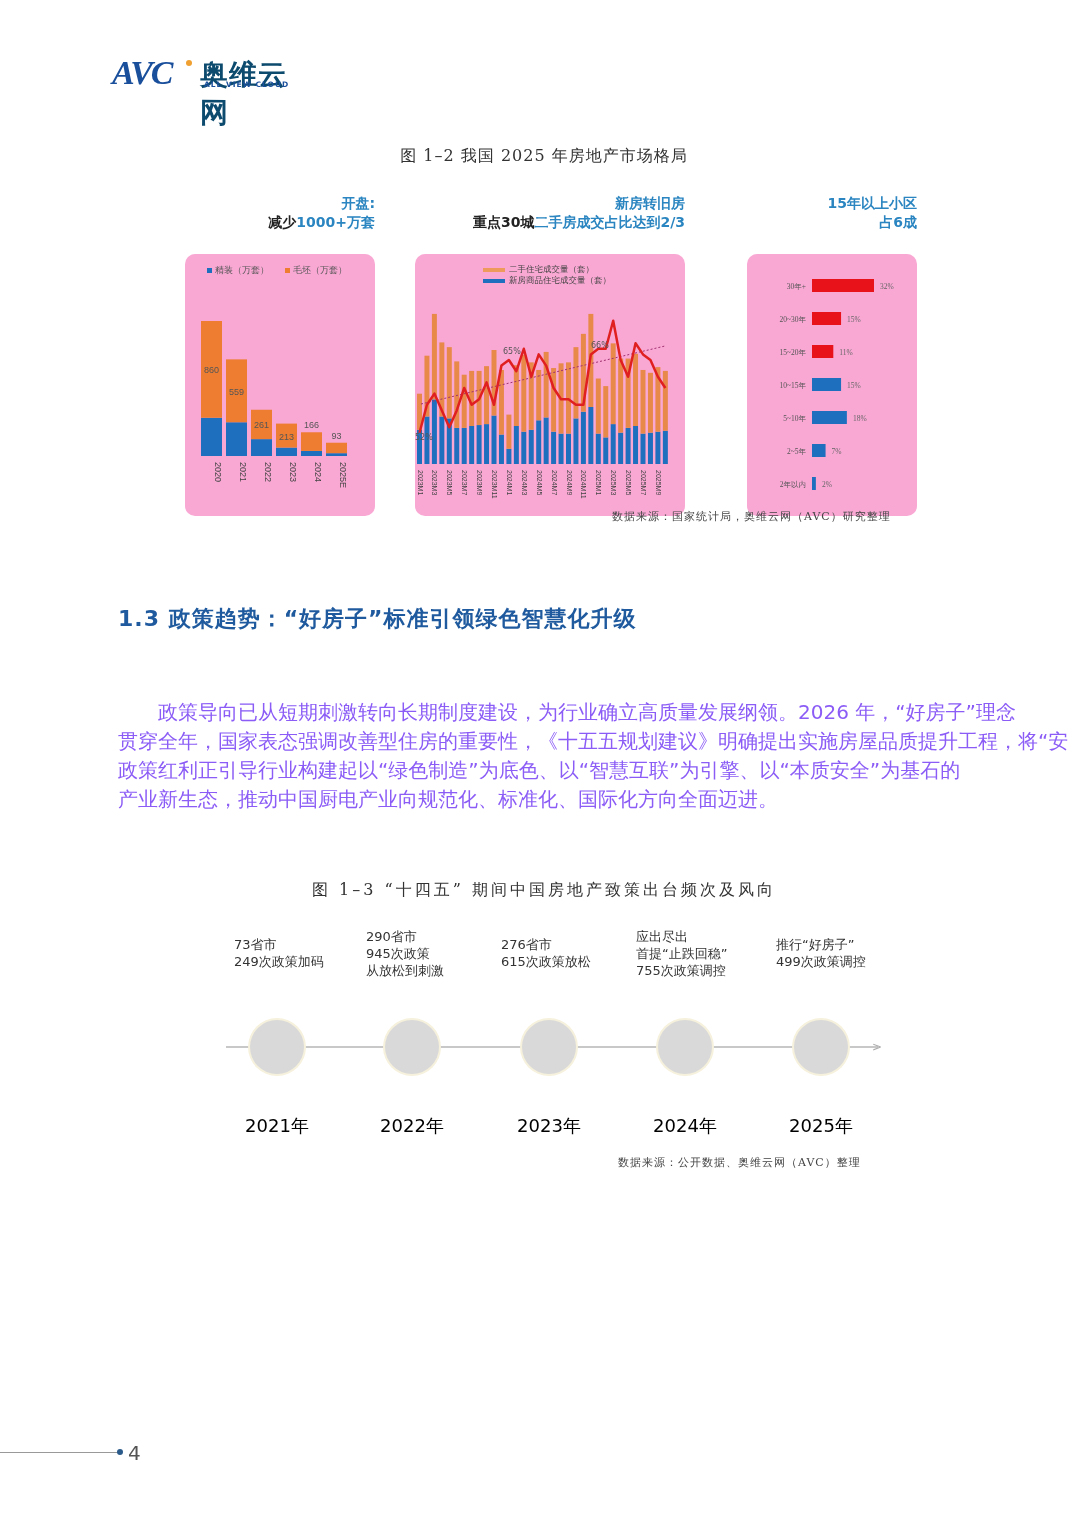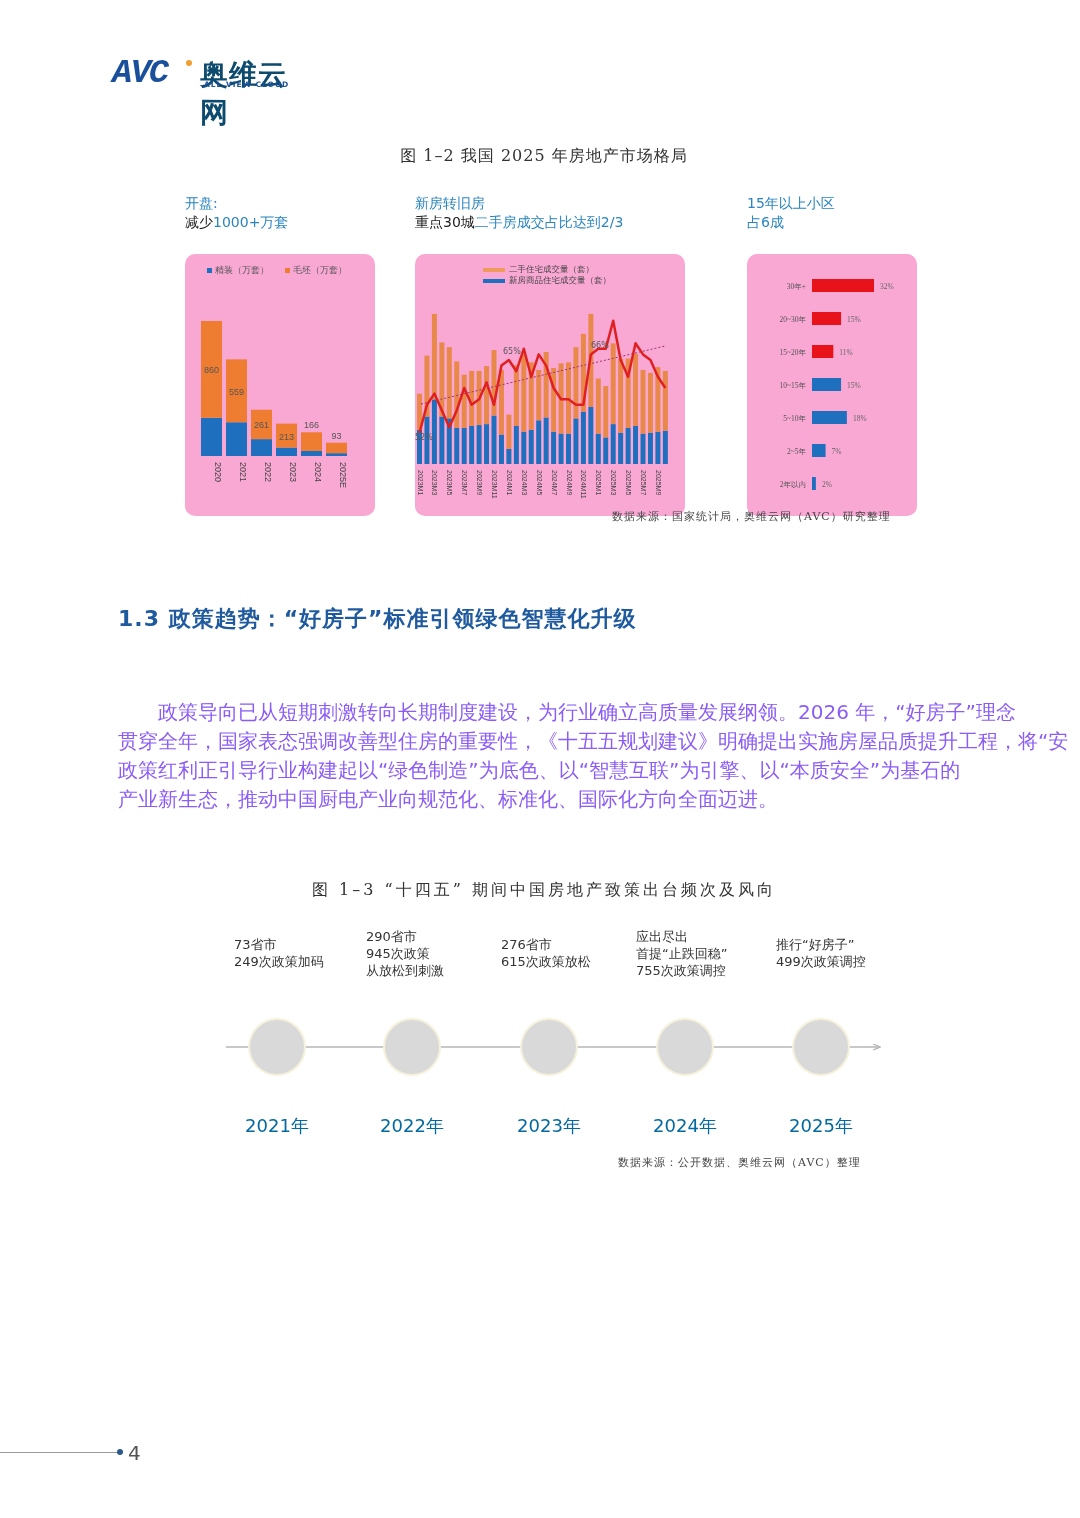--- a/index.html
+++ b/index.html
@@ -1,49 +1,49 @@
 <!DOCTYPE html>
 <html><head>
 <meta charset="utf-8">
 <style>
   * { box-sizing: border-box; margin: 0; padding: 0; }
   html, body { width: 1080px; height: 1518px; background: #ffffff; overflow: hidden; }
   body { position: relative; font-family: "DejaVu Sans", "Liberation Sans", sans-serif; color: #333; }
 
   .logo { position: absolute; left: 112px; top: 52px; width: 200px; height: 40px; }
-  .logo .mark { position: absolute; left: 0; top: 2px; font-family: Liberation Mono, monospace; font-weight: 900; font-style: italic; font-size: 34px; letter-spacing: -2px; color: #1a4f9c; }
+  .logo .mark { position: absolute; left: 0; top: 2px; font-family: Liberation Serif, serif; font-weight: 900; font-style: italic; font-size: 34px; letter-spacing: -2px; color: #1a4f9c; }
   .logo .dot { position: absolute; left: 74px; top: 8px; width: 6px; height: 6px; border-radius: 50%; background: #f0a030; }
   .logo .cn { position: absolute; left: 88px; top: 4px; font-size: 28px; font-weight: bold; color: #0c4a6e; letter-spacing: 1px; }
   .logo .en { position: absolute; left: 92px; top: 28px; font-size: 7.5px; font-weight: bold; color: #1a4f9c; letter-spacing: 1px; }
 
   .fig-title { position: absolute; font-family: "DejaVu Serif", "Liberation Serif", serif; color: #333; letter-spacing: 1px; padding-left: 8px; }
   #fig12-title { left: 0; width: 1080px; top: 146px; text-align: center; font-size: 16px; }
   #fig13-title { left: 0; width: 1080px; top: 880px; text-align: center; font-size: 16px; letter-spacing: 3px; }
 
-  .panel-head { position: absolute; text-align: left; font-weight: normal; font-size: 14px; line-height: 19px; color: #2a85c0; }
+  .panel-head { position: absolute; text-align: right; font-weight: bold; font-size: 14px; line-height: 19px; color: #2a85c0; }
   .panel-head .dark { color: #222; }
   .panel-box { position: absolute; background: #f9a8d4; border-radius: 10px; }
 
   .legend-row { position: absolute; font-size: 9px; color: #555; display: flex; gap: 16px; align-items: center; }
   .legend-row .sw { display: inline-block; width: 5px; height: 5px; margin-right: 3px; vertical-align: middle; }
   .legend-col { position: absolute; font-size: 8.5px; color: #444; }
   .legend-col div { display: flex; align-items: center; height: 11px; }
   .legend-col .bar { display: inline-block; width: 22px; height: 4px; margin-right: 4px; }
 
   .source { position: absolute; font-family: "DejaVu Serif", "Liberation Serif", serif; font-size: 11px; color: #444; letter-spacing: 1px; }
 
   .section-title { position: absolute; left: 118px; top: 604px; font-size: 22px; font-weight: bold; color: #1f5a9e; letter-spacing: 1px; }
 
   .para { position: absolute; left: 118px; top: 698px; width: 848px; font-size: 20px; line-height: 29px; color: #8b5cf6; }
   .para div { white-space: nowrap; }
 
   .tl-line { position: absolute; left: 226px; top: 1046px; width: 652px; height: 1.5px; background: #c8c8c8; }
   .tl-arrow { position: absolute; left: 872px; top: 1040px; font-size: 12px; color: #aaa; }
   .tl-node { position: absolute; top: 1020px; width: 54px; height: 54px; border-radius: 50%; background: #d9d9d9; box-shadow: 0 0 0 2px #f6f1dc; }
-  .tl-year { position: absolute; top: 1114px; font-size: 18px; color: #0369a1; width: 100px; text-align: center; }
+  .tl-year { position: absolute; top: 1114px; font-size: 18px; color: #000000; width: 100px; text-align: center; }
   .tl-label { position: absolute; font-size: 13px; line-height: 17px; color: #333; }
 
   .footer-line { position: absolute; left: 0; top: 1452px; width: 118px; height: 1px; background: #999; }
   .footer-dot { position: absolute; left: 117px; top: 1449px; width: 6px; height: 6px; border-radius: 50%; background: #2a5a8a; }
   .page-num { position: absolute; left: 128px; top: 1441px; font-size: 20px; color: #555; }
 </style>
 </head>
 <body>
 
 <div class="logo">

